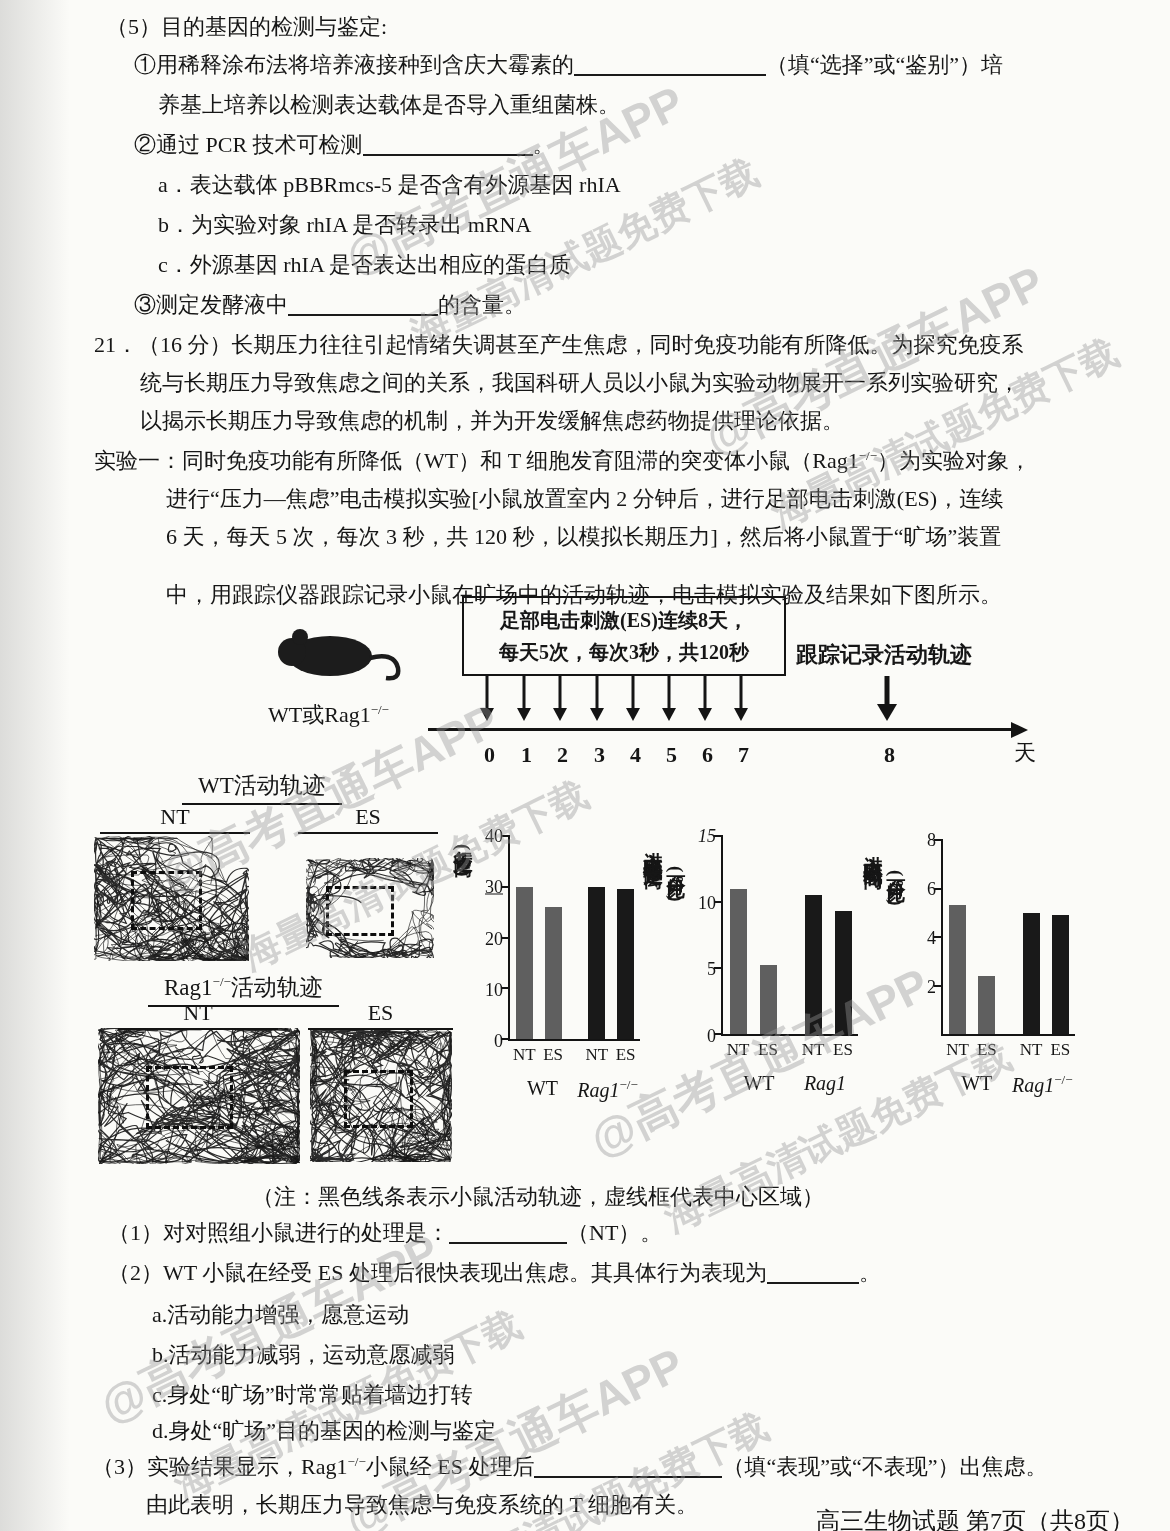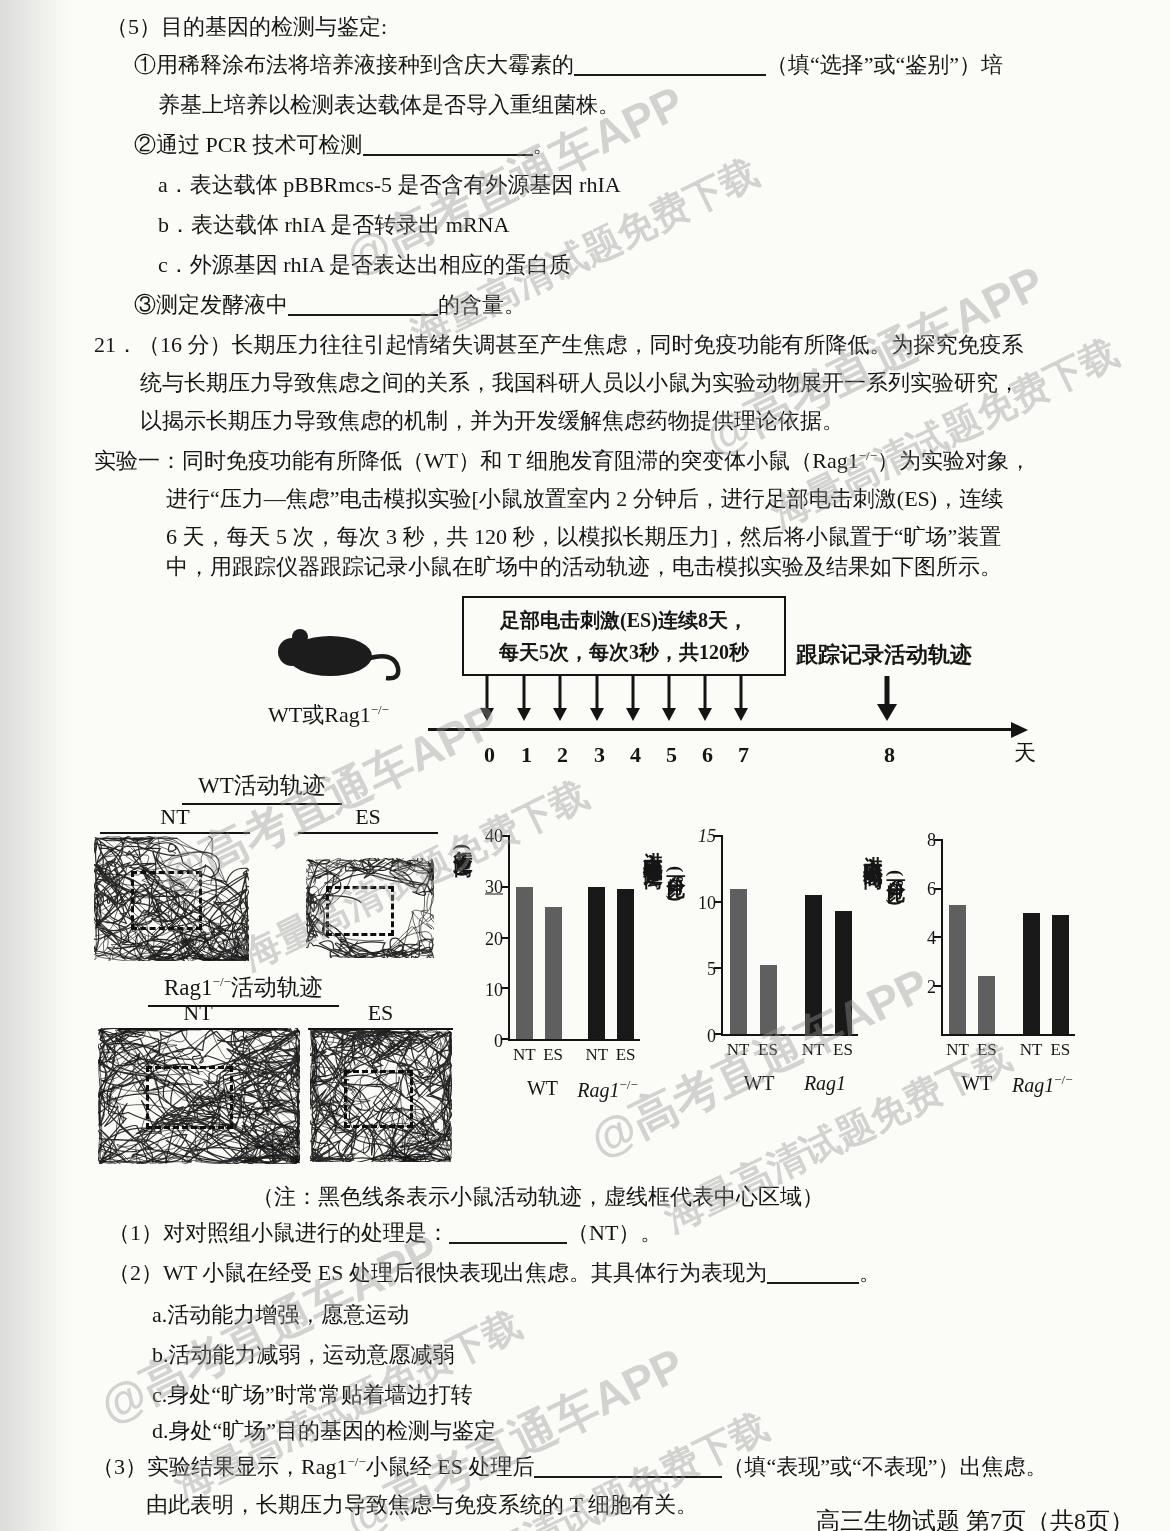--- a/index.html
+++ b/index.html
@@ -84,40 +84,40 @@
 <div class="tl" style="left:158px;top:90px"><span>养基上培养以检测表达载体是否导入重组菌株。</span></div>
 
 <div class="tl" style="left:134px;top:130px">
   <span>②通过 PCR 技术可检测</span><span class="blank" style="width:170px"></span><span>。</span>
 </div>
 
 <div class="tl" style="left:158px;top:170px">
   <span>a．表达载体 pBBRmcs-5 是否含有外源基因 </span><span class="gene">rhIA</span>
 </div>
 <div class="tl" style="left:158px;top:210px">
-  <span>b．表达载体 </span><span class="gene">rhIA</span><span> 是否转录出 mRNA</span>
+  <span>b．为实验对象 </span><span class="gene">rhIA</span><span> 是否转录出 mRNA</span>
 </div>
 <div class="tl" style="left:158px;top:250px">
   <span>c．外源基因 </span><span class="gene">rhIA</span><span> 是否表达出相应的蛋白质</span>
 </div>
 
 <div class="tl" style="left:134px;top:290px">
   <span>③测定发酵液中</span><span class="blank" style="width:150px"></span><span>的含量。</span>
 </div>
 
 <div class="tl" style="left:94px;top:330px"><span>21．（16 分）长期压力往往引起情绪失调甚至产生焦虑，同时免疫功能有所降低。为探究免疫系</span></div>
 <div class="tl" style="left:140px;top:368px"><span>统与长期压力导致焦虑之间的关系，我国科研人员以小鼠为实验动物展开一系列实验研究，</span></div>
 <div class="tl" style="left:140px;top:406px"><span>以揭示长期压力导致焦虑的机制，并为开发缓解焦虑药物提供理论依据。</span></div>
 
 <div class="tl" style="left:94px;top:446px">
   <span>实验一：同时免疫功能有所降低（WT）和 T 细胞发育阻滞的突变体小鼠（</span><span class="gene">Rag1</span><sup>−/−</sup><span>）为实验对象，</span>
 </div>
 <div class="tl" style="left:166px;top:484px"><span>进行“压力—焦虑”电击模拟实验[小鼠放置室内 2 分钟后，进行足部电击刺激(ES)，连续</span></div>
 <div class="tl" style="left:166px;top:522px"><span>6 天，每天 5 次，每次 3 秒，共 120 秒，以模拟长期压力]，然后将小鼠置于“旷场”装置</span></div>
-<div class="tl" style="left:166px;top:552px"><span>中，用跟踪仪器跟踪记录小鼠在旷场中的活动轨迹，电击模拟实验及结果如下图所示。</span></div>
+<div class="tl" style="left:166px;top:580px"><span>中，用跟踪仪器跟踪记录小鼠在旷场中的活动轨迹，电击模拟实验及结果如下图所示。</span></div>
 
 <svg style="position:absolute;left:268px;top:612px;z-index:2" width="140" height="75" viewBox="0 0 140 75">
   <ellipse cx="62" cy="44" rx="42" ry="20" fill="#1c1c1c"></ellipse>
   <circle cx="24" cy="40" r="14" fill="#1c1c1c"></circle>
   <circle cx="32" cy="25" r="8" fill="#1c1c1c"></circle>
   <path d="M102 46 Q126 40 130 56 Q132 68 118 66" stroke="#1c1c1c" stroke-width="4.5" fill="none"></path>
 </svg>
 <div class="tl" style="left:268px;top:700px">
   <span>WT或</span><span class="gene">Rag1</span><sup>−/−</sup>
 </div>

